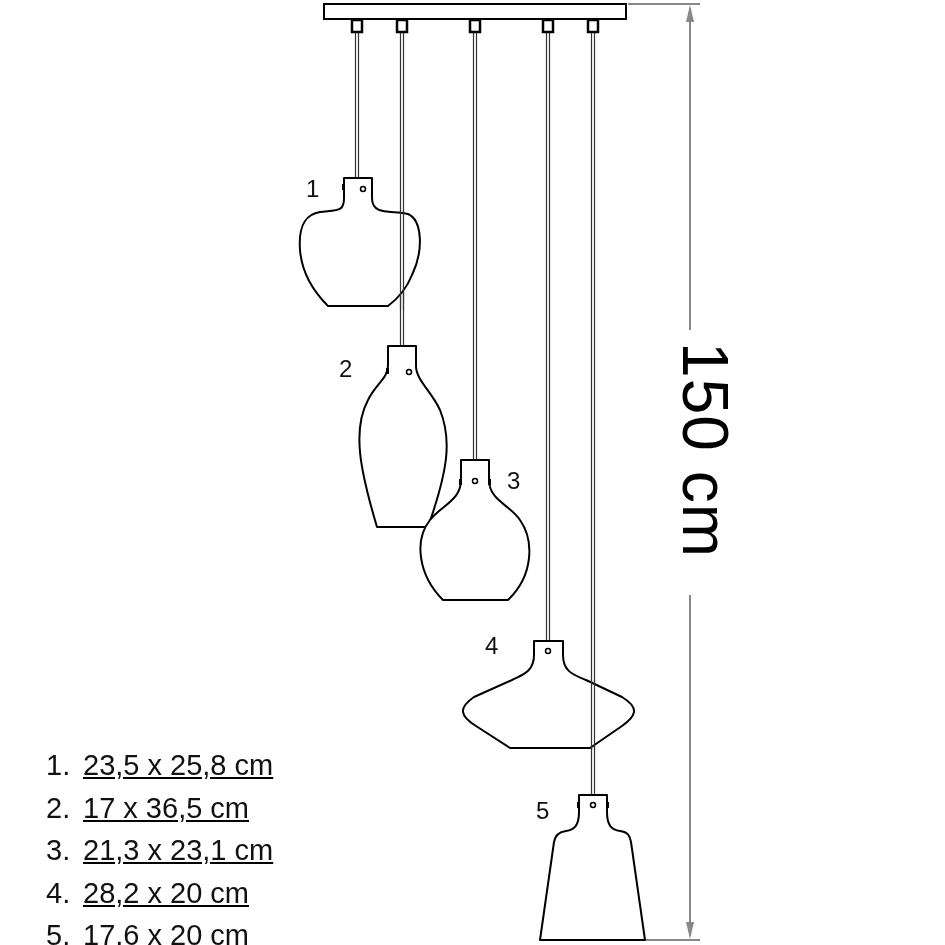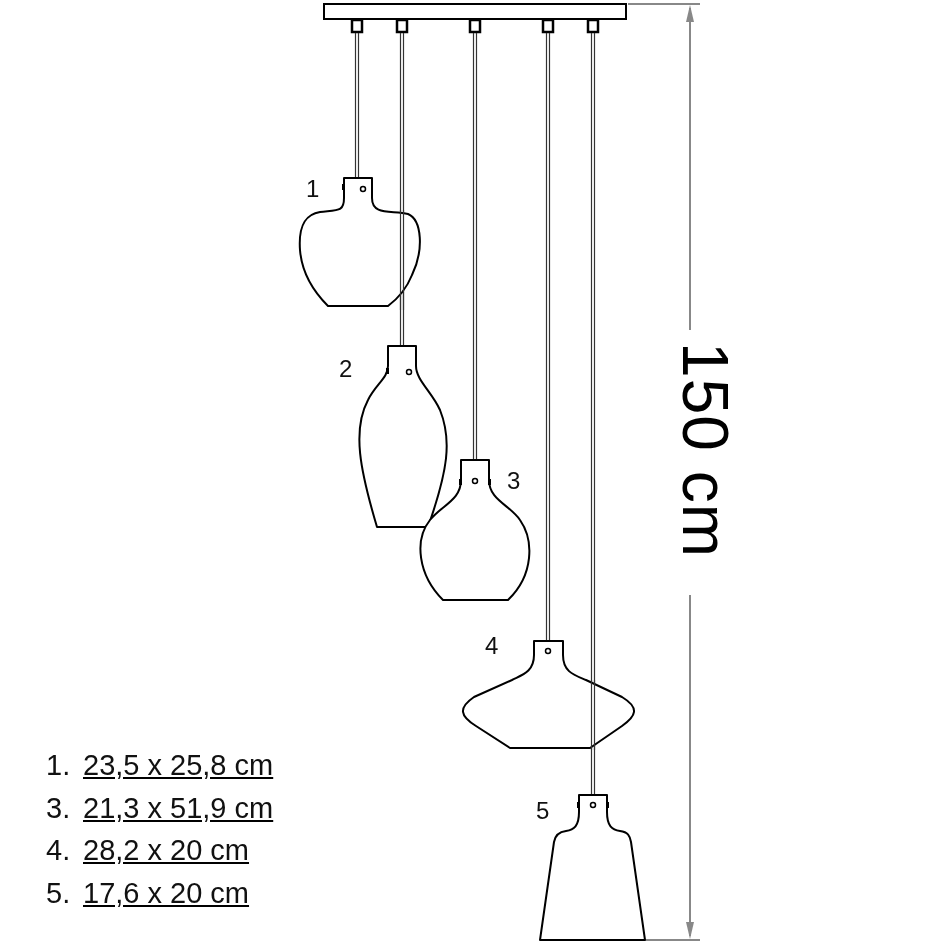--- a/index.html
+++ b/index.html
@@ -97,16 +97,17 @@
 <div class="shade-label" style="left:507px; top:469px;">3</div>
 <div class="shade-label" style="left:485px; top:634px;">4</div>
 <div class="shade-label" style="left:536px; top:799px;">5</div>
 
 <div class="dim-label">
   <span>150 cm</span>
 </div>
 
 <div class="legend">
   <div class="legend-item"><span class="num">1.</span><span>23,5 x 25,8 cm</span></div>
-  <div class="legend-item"><span class="num">3.</span><span>21,3 x 51,9 cm</span></div>
+  <div class="legend-item"><span class="num">2.</span><span>17 x 36,5 cm</span></div>
+  <div class="legend-item"><span class="num">3.</span><span>21,3 x 23,1 cm</span></div>
   <div class="legend-item"><span class="num">4.</span><span>28,2 x 20 cm</span></div>
   <div class="legend-item"><span class="num">5.</span><span>17,6 x 20 cm</span></div>
 </div>
 
 </body></html>

